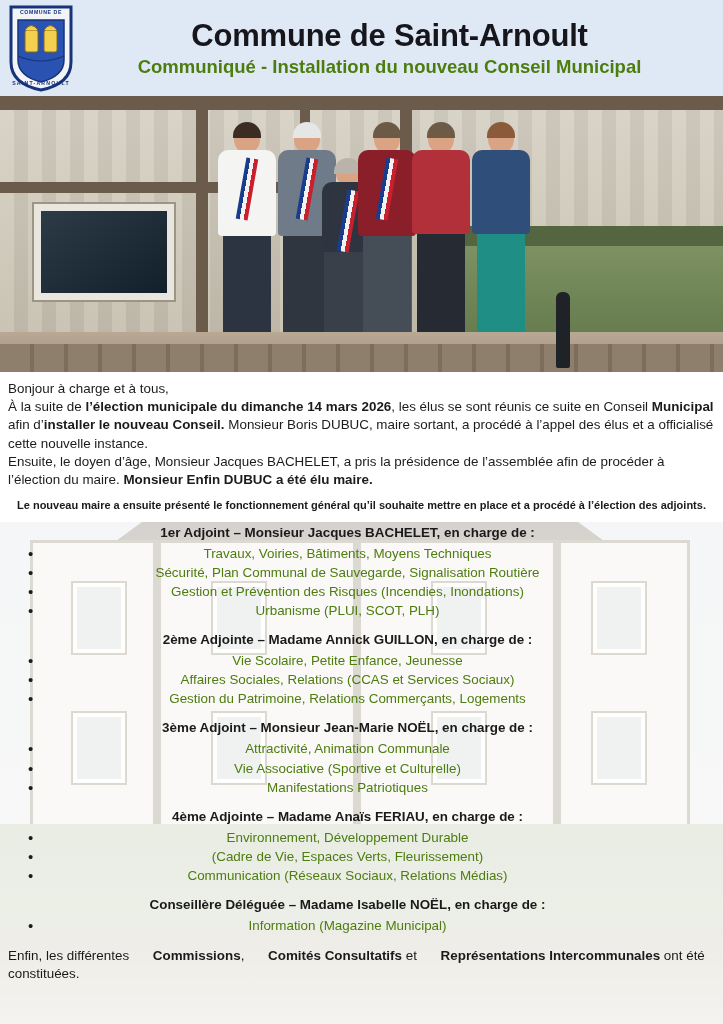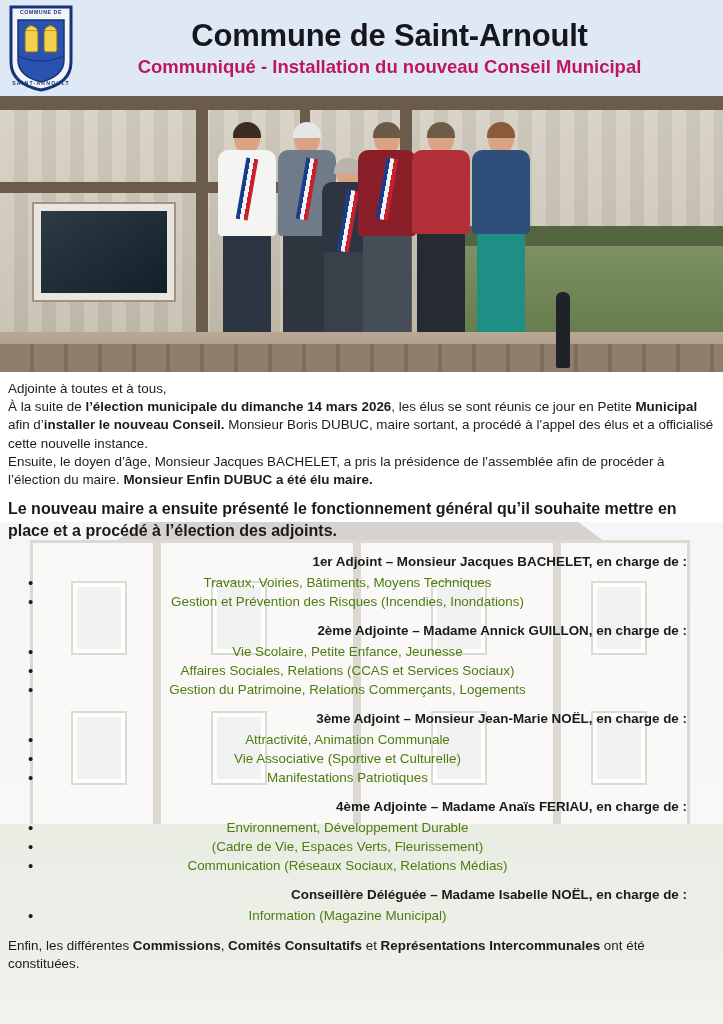--- a/index.html
+++ b/index.html
@@ -69,21 +69,21 @@
   .title-main {
     font-size: 31px;
     font-weight: bold;
     color: #16161c;
     line-height: 1.1;
     letter-spacing: -0.2px;
   }
   .title-sub {
     font-size: 18.5px;
     font-weight: bold;
-    color: #be185d;
+    color: #4d7c0f;
     margin-top: 3px;
     line-height: 1.15;
   }
 
   
   .photo {
     position: relative;
     width: 723px;
     height: 276px;
     overflow: hidden;
@@ -193,27 +193,28 @@
 
   p.para {
     margin: 0;
     font-size: 13.4px;
     line-height: 1.36;
     color: #1b1b1b;
   }
   p.para b { font-weight: bold; }
   .bold-block {
     margin: 9px 0 0 0;
-    font-size: 16px;
+    font-size: 11px;
     line-height: 1.36;
     font-weight: bold;
+    text-align: center;
   }
 
   .adjoint-title {
-    text-align: right;
+    text-align: center;
     font-weight: bold;
     font-size: 13.4px;
     margin: 12px 0 4px 0;
     padding-right: 28px;
   }
   ul.tasks {
     list-style: none;
     margin: 0;
     padding: 0;
   }
@@ -231,21 +232,21 @@
     left: 20px;
     top: -1px;
     font-size: 15px;
     color: #1b1b1b;
   }
   .closing {
     margin: 12px 0 0 0;
     font-size: 13.4px;
     line-height: 1.35;
   }
-  .closing b { font-weight: bold; }
+  .closing b { font-weight: bold; margin-left: 20px; }
 </style>
 </head>
 <body>
 
 <div class="header">
 
   <div class="crest">
     <svg class="crest-shield" viewBox="0 0 66 88" xmlns="http://www.w3.org/2000/svg">
       <path d="M3 3 H63 V58 Q63 80 33 86 Q3 80 3 58 Z" fill="#f2f4f8" stroke="#17337a" stroke-width="3"></path>
       <path d="M10 16 H56 V56 Q56 72 33 78 Q10 72 10 56 Z" fill="#2a52b0" stroke="#17337a" stroke-width="1.5"></path>
@@ -356,32 +357,34 @@
       <div class="bgb-win" style="left:180px;top:170px;"></div>
       <div class="bgb-win" style="left:400px;top:170px;"></div>
       <div class="bgb-win" style="left:560px;top:170px;"></div>
     </div>
     <div class="bgb-lawn"></div>
     <div class="bgb-path"></div>
   </div>
 
   <div class="text-layer">
 
-    <p class="para"><span>Adjointe à toutes et à tous,</span></p>
-
-    <p class="para"><span>À la suite de </span><b>l’élection municipale du dimanche 14 mars 2026</b><span>, les élus se sont réunis ce jour en Petite </span><b>Municipal</b><span> afin d’</span><b>installer le nouveau Conseil.</b><span> Monsieur Boris DUBUC, maire sortant, a procédé à l’appel des élus et a officialisé cette nouvelle instance.</span></p>
+    <p class="para"><span>Bonjour à charge et à tous,</span></p>
+
+    <p class="para"><span>À la suite de </span><b>l’élection municipale du dimanche 14 mars 2026</b><span>, les élus se sont réunis ce suite en Conseil </span><b>Municipal</b><span> afin d’</span><b>installer le nouveau Conseil.</b><span> Monsieur Boris DUBUC, maire sortant, a procédé à l’appel des élus et a officialisé cette nouvelle instance.</span></p>
 
     <p class="para"><span>Ensuite, le doyen d’âge, Monsieur Jacques BACHELET, a pris la présidence de l’assemblée afin de procéder à l’élection du maire. </span><b>Monsieur Enfin DUBUC a été élu maire.</b></p>
 
     <p class="bold-block">Le nouveau maire a ensuite présenté le fonctionnement général qu’il souhaite mettre en place et a procédé à l’élection des adjoints.</p>
 
     <div class="adjoint-title">1er Adjoint – Monsieur Jacques BACHELET, en charge de :</div>
     <ul class="tasks">
       <li>Travaux, Voiries, Bâtiments, Moyens Techniques</li>
+      <li>Sécurité, Plan Communal de Sauvegarde, Signalisation Routière</li>
       <li>Gestion et Prévention des Risques (Incendies, Inondations)</li>
+      <li>Urbanisme (PLUI, SCOT, PLH)</li>
     </ul>
 
     <div class="adjoint-title">2ème Adjointe – Madame Annick GUILLON, en charge de :</div>
     <ul class="tasks">
       <li>Vie Scolaire, Petite Enfance, Jeunesse</li>
       <li>Affaires Sociales, Relations (CCAS et Services Sociaux)</li>
       <li>Gestion du Patrimoine, Relations Commerçants, Logements</li>
     </ul>
 
     <div class="adjoint-title">3ème Adjoint – Monsieur Jean-Marie NOËL, en charge de :</div>

